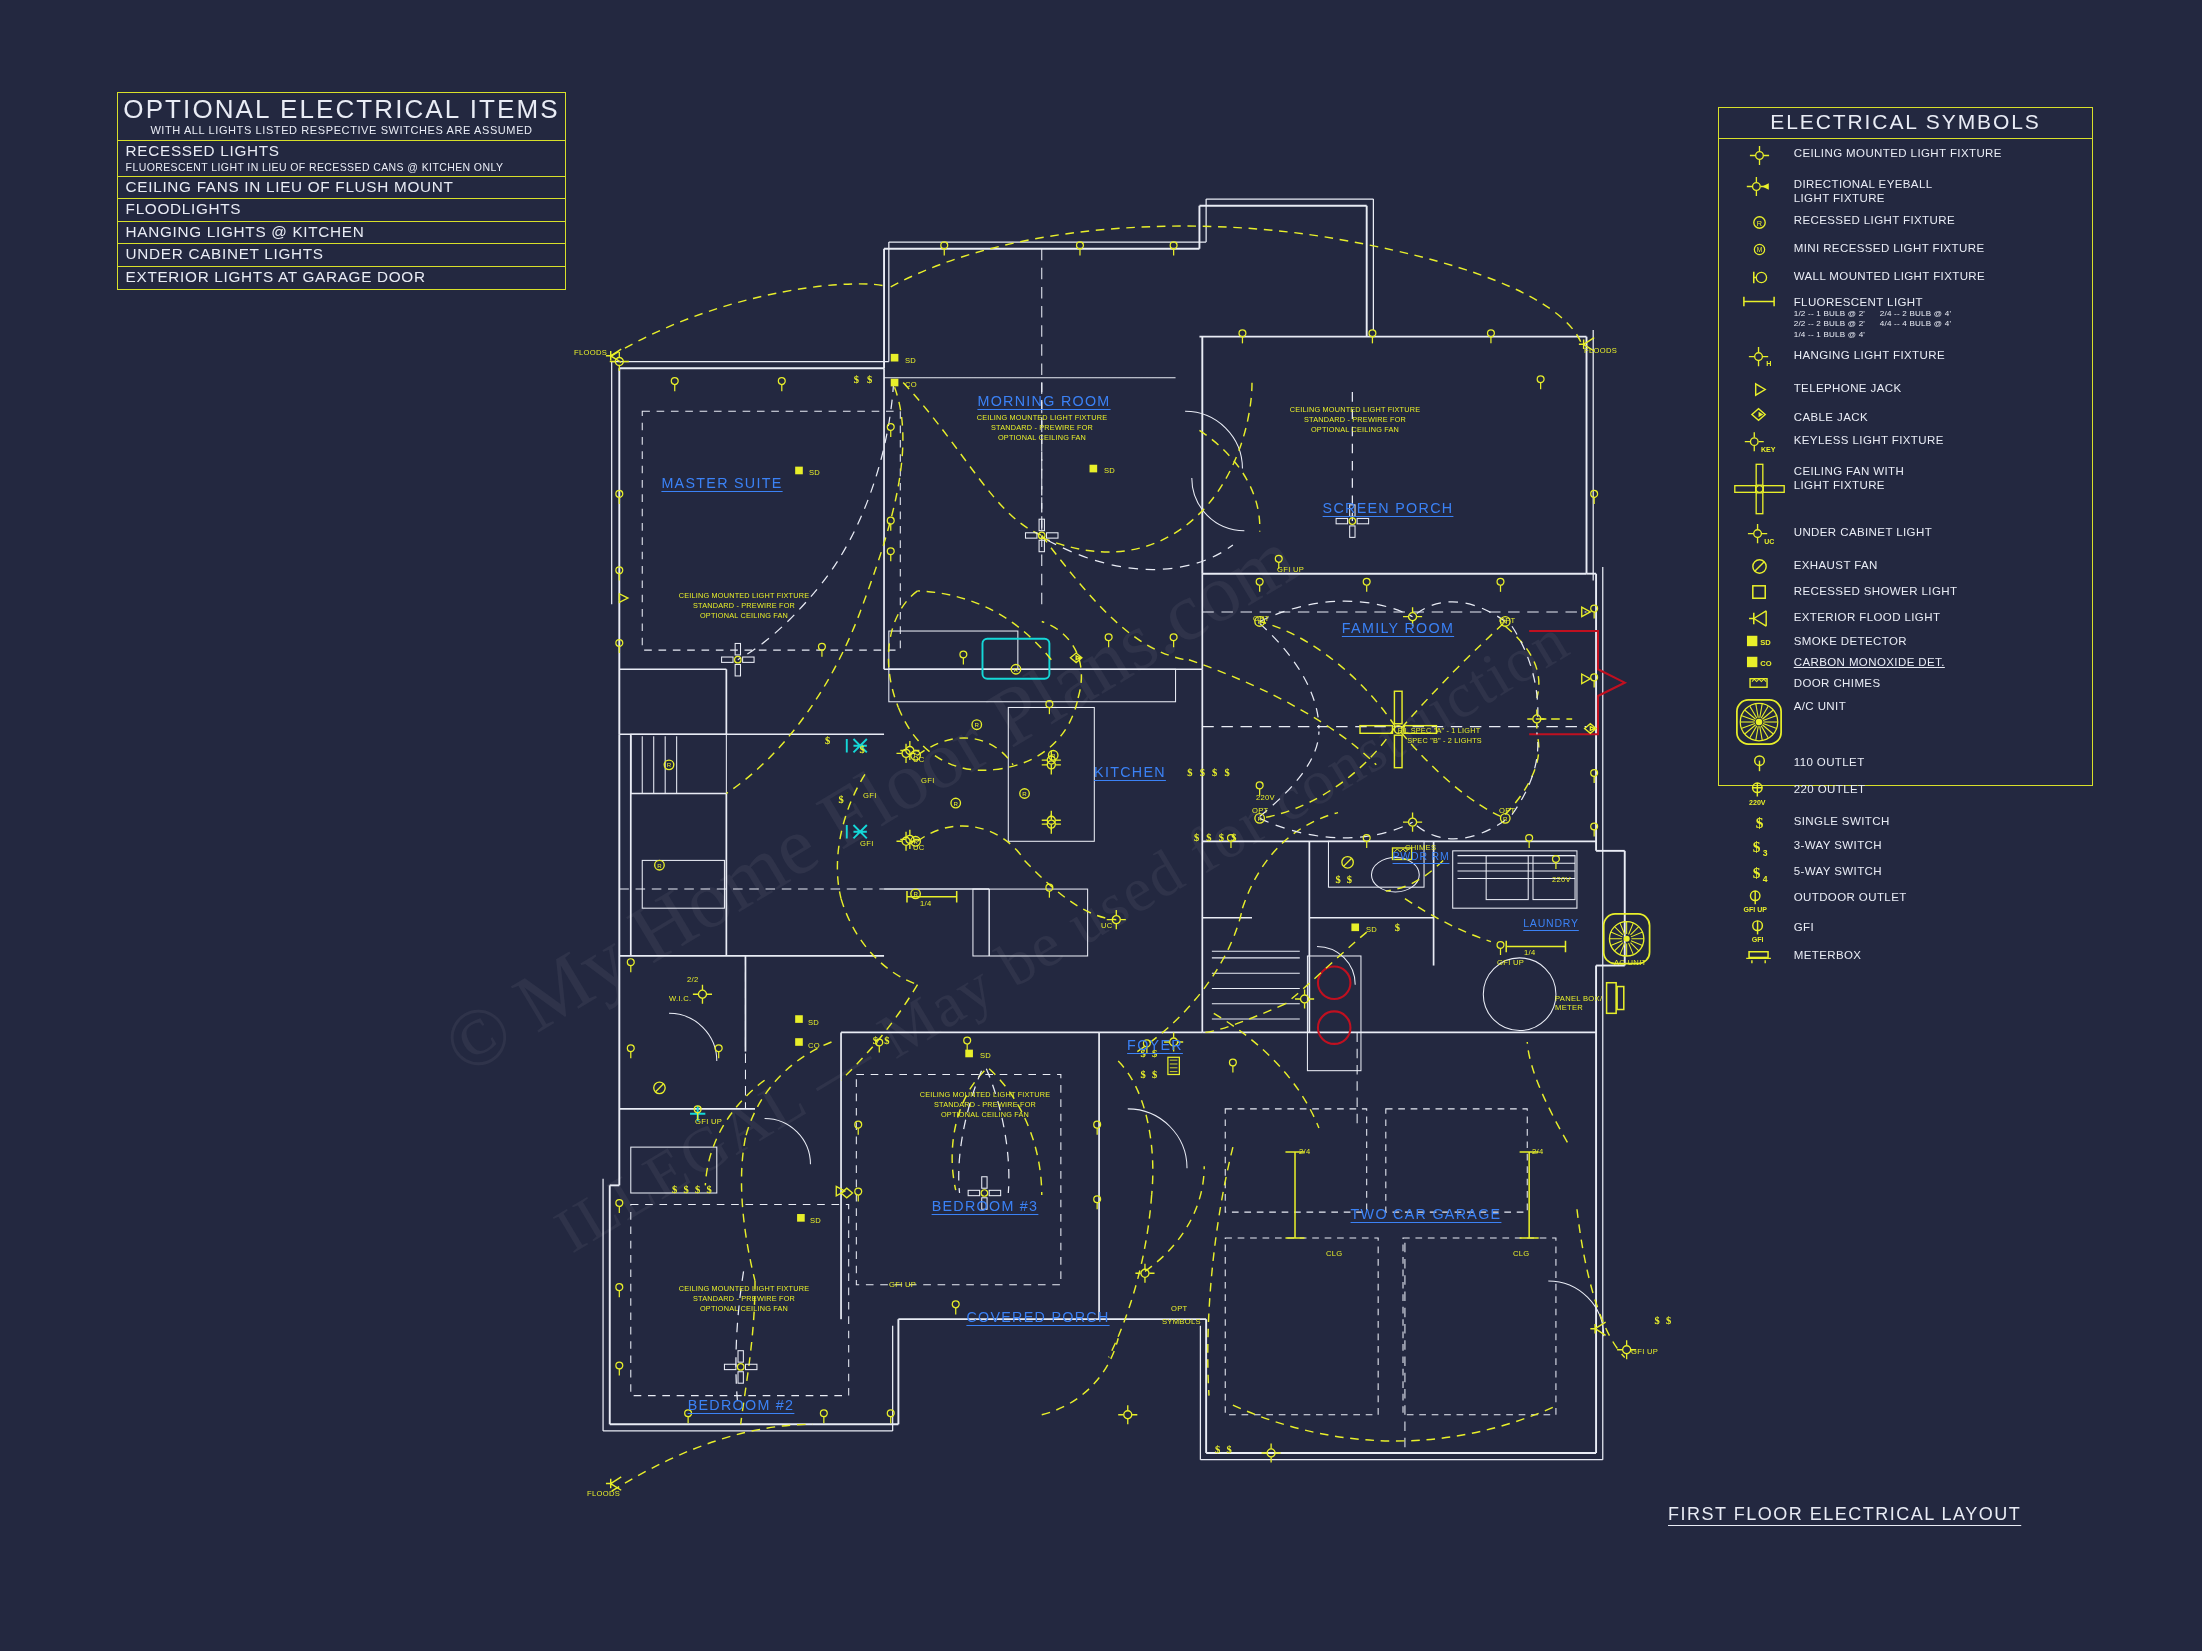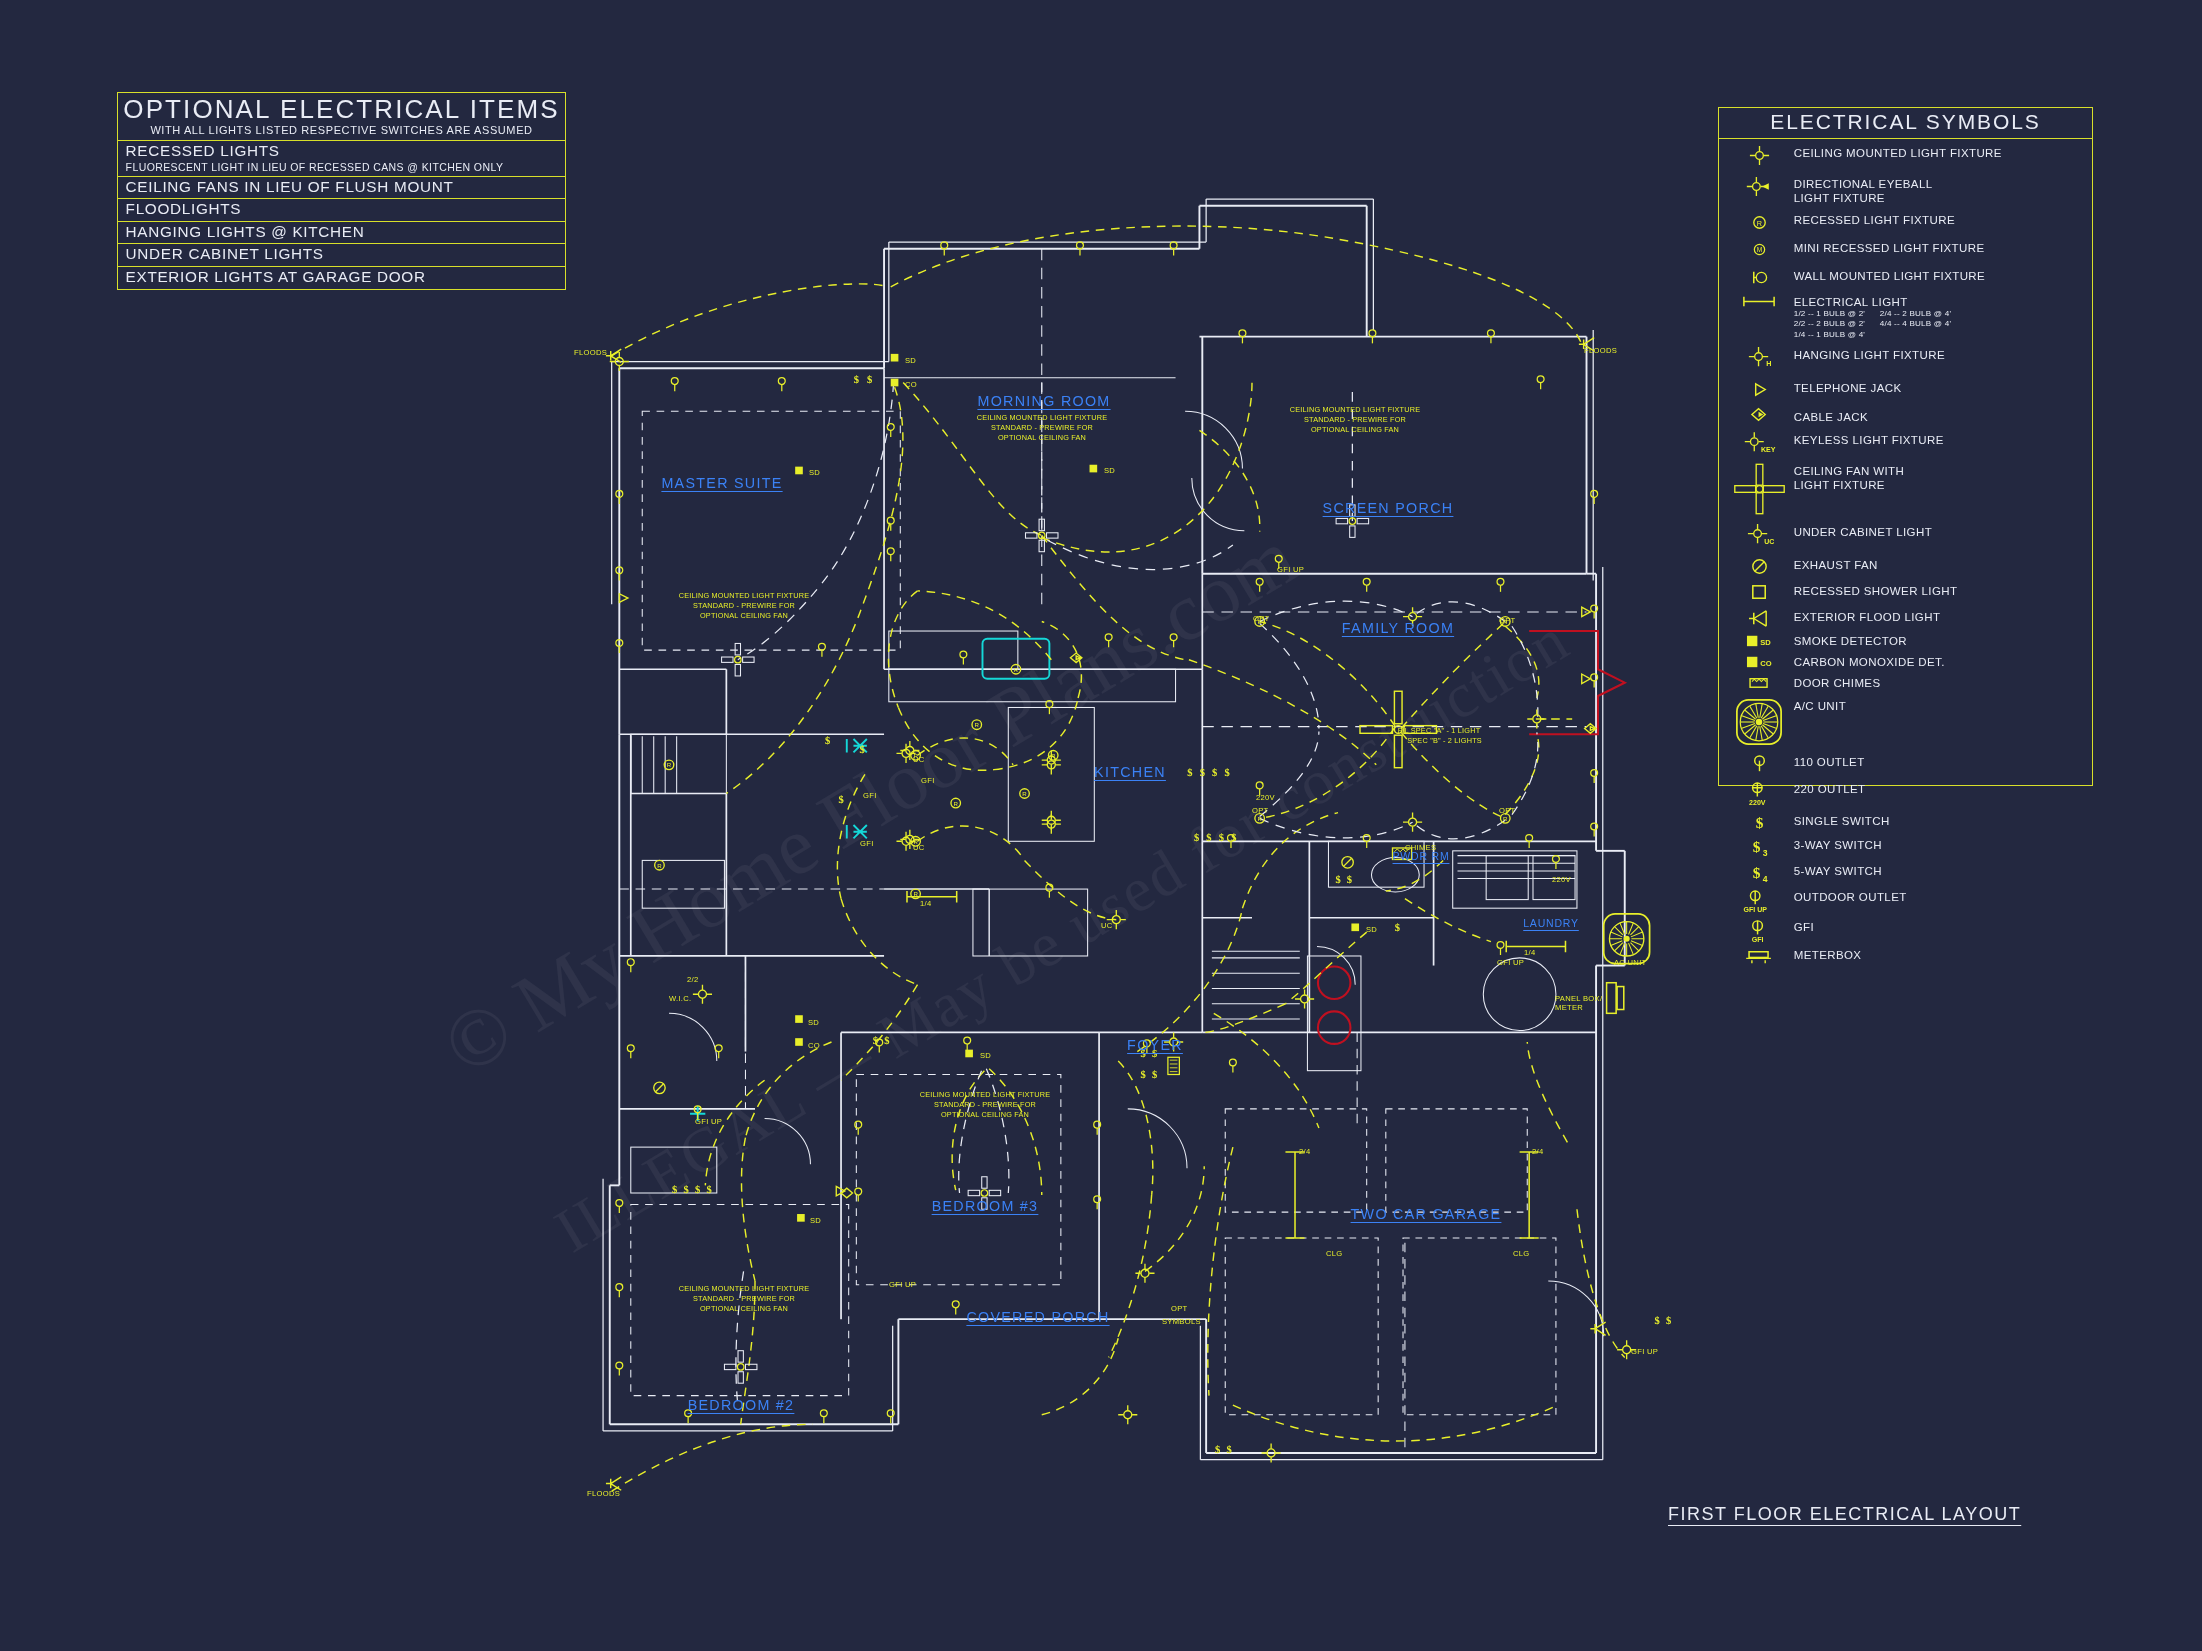--- a/index.html
+++ b/index.html
@@ -721,21 +721,21 @@
             <div class="lg-tx" style="white-space: pre;">WALL MOUNTED LIGHT FIXTURE</div>
           </div>
         </div>
         <div class="lg-row" style="margin-top: 4.8px;">
           <div class="lg-ic">
             <svg width="42" height="17" viewBox="0 0 44 18">
               <path d="M6,9 h32 M6,4 v10 M38,4 v10" stroke="#e8ef2a" stroke-width="1.6" fill="none"></path>
             </svg>
           </div>
           <div>
-            <div class="lg-tx" style="white-space: pre;">ELECTRICAL LIGHT</div>
+            <div class="lg-tx" style="white-space: pre;">FLUORESCENT LIGHT</div>
             <div class="lg-sub">1/2 -- 1 BULB @ 2'      2/4 -- 2 BULB @ 4'
 2/2 -- 2 BULB @ 2'      4/4 -- 4 BULB @ 4'
 1/4 -- 1 BULB @ 4'</div>
           </div>
         </div>
         <div class="lg-row" style="margin-top: 5.7px;">
           <div class="lg-ic">
             <svg width="29" height="27" viewBox="0 0 30 28">
               <circle cx="14" cy="11" r="4" fill="none" stroke="#e8ef2a" stroke-width="1.4"></circle>
               <path d="M4,11 h5.5 M18.5,11 h5.5 M14,1 v5.5 M14,15.5 v5.5" stroke="#e8ef2a" stroke-width="1.4"></path>
@@ -850,21 +850,21 @@
           </div>
         </div>
         <div class="lg-row" style="margin-top: 3.8px;">
           <div class="lg-ic">
             <svg width="32.5" height="17" viewBox="0 0 34 18">
               <rect x="4" y="4" width="11" height="11" fill="#e8ef2a"></rect>
               <text x="18" y="14" font-size="8" fill="#e8ef2a" font-family="Liberation Sans, sans-serif" font-weight="bold">CO</text>
             </svg>
           </div>
           <div>
-            <div class="lg-tx" style="white-space: pre;">CARBON MONOXIDE DET.</div>
+            <div class="lg-tx" style="white-space: pre; text-decoration: underline;">CARBON MONOXIDE DET.</div>
           </div>
         </div>
         <div class="lg-row" style="margin-top: 3.8px; text-align: right;">
           <div class="lg-ic">
             <svg width="27" height="17" viewBox="0 0 28 18">
               <rect x="4" y="5" width="18" height="9" fill="none" stroke="#e8ef2a" stroke-width="1.5"></rect>
               <path d="M6,8 l2.5,-2.5 l2.5,2.5 l2.5,-2.5 l2.5,2.5 l2.5,-2.5 l2.5,2.5" fill="none" stroke="#e8ef2a" stroke-width="1.1"></path>
             </svg>
           </div>
           <div>

